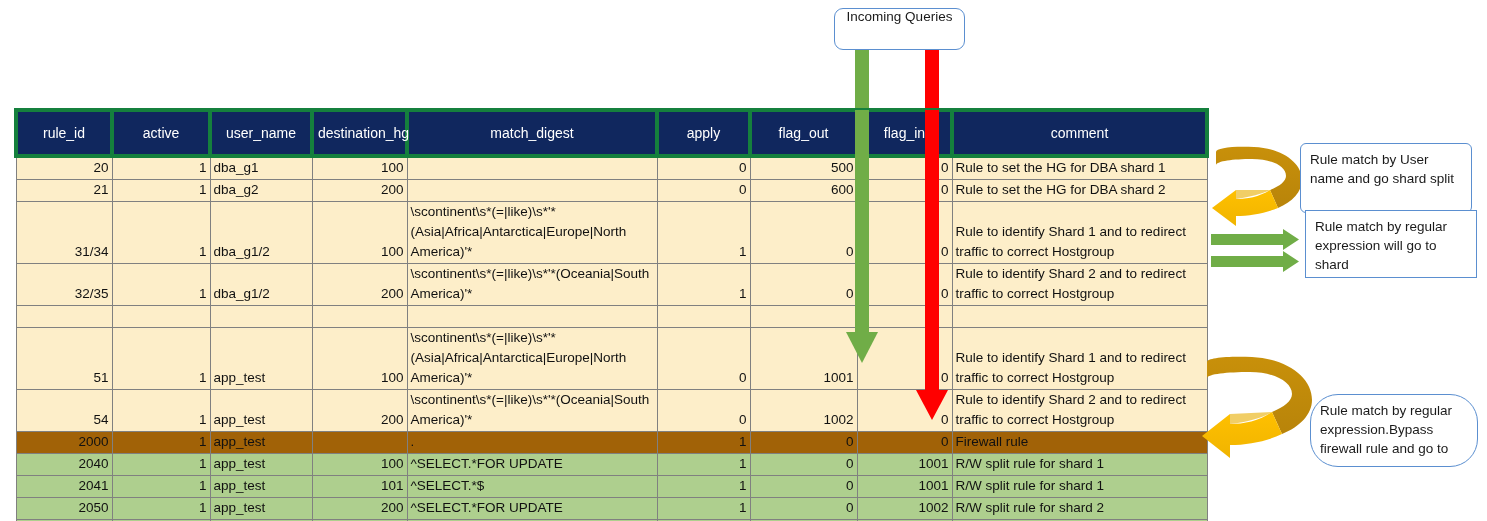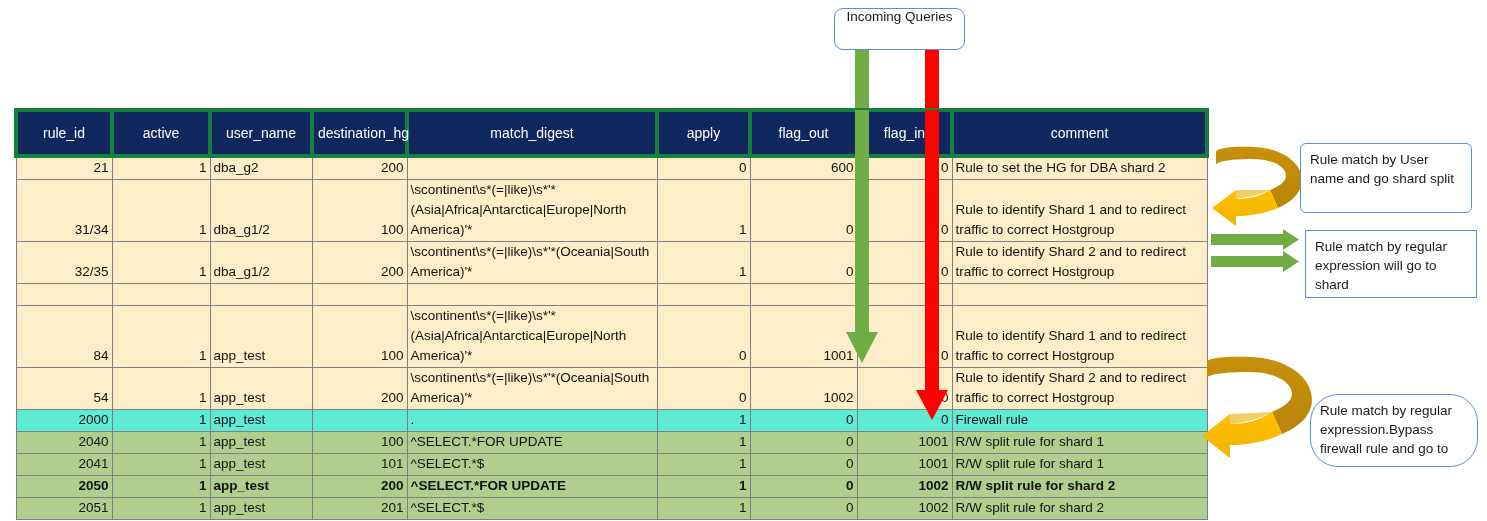--- a/index.html
+++ b/index.html
@@ -37,21 +37,21 @@
   .rules-table td{
     border:1px solid #808080;
     padding:0px 3px 1px 3px;
     vertical-align:bottom;
     line-height:20px;
     height:20px;
     white-space:normal;
     word-break:break-word;
   }
   tr.r-cream td{background:#fdeec9;}
-  tr.r-red   td{background:#5eead4;}
+  tr.r-red   td{background:#a16207;}
   tr.r-green td{background:#aecf8e;}
   td.num{text-align:right;}
   td.txt{text-align:left;}
 
   
   col.c-rule{width:96px;}
   col.c-active{width:98px;}
   col.c-user{width:102px;}
   col.c-dest{width:95px;}
   col.c-match{width:250px;}
@@ -79,21 +79,21 @@
     background:#ffffff;
     border:1.3px solid #5b8fd0;
     box-sizing:border-box;
     font-size:13.5px;
     line-height:19px;
     color:#1a1a1a;
     padding:6px 9px 4px 9px;
     z-index:7;
   }
   #callout-user{left:1300px;top:143px;width:172px;height:70px;border-radius:6px;}
-  #callout-regex{left:1305px;top:230px;width:172px;height:68px;}
+  #callout-regex{left:1305px;top:210px;width:172px;height:68px;}
   #callout-firewall{left:1310px;top:394px;width:168px;height:73px;border-radius:28px;}
 
   
   svg.overlay{position:absolute;left:0;top:0;width:1487px;height:521px;pointer-events:none;}
   svg#arrows-back{z-index:2;}
   svg#arrows-front{z-index:5;}
   svg#arrows-side{z-index:4;}
 </style>
 </head>
 <body>
@@ -126,20 +126,31 @@
         <th>user_name</th>
         <th>destination_hg</th>
         <th>match_digest</th>
         <th>apply</th>
         <th>flag_out</th>
         <th>flag_in</th>
         <th>comment</th>
       </tr>
     </thead>
     <tbody id="table-body">
+        <tr class="r-cream" style="height: 20px;">
+          <td class="num">20</td>
+          <td class="num">1</td>
+          <td class="txt">dba_g1</td>
+          <td class="num">100</td>
+          <td class="txt"></td>
+          <td class="num">0</td>
+          <td class="num">500</td>
+          <td class="num">0</td>
+          <td class="txt">Rule to set the HG for DBA shard 1</td>
+        </tr>
         <tr class="r-cream" style="height: 20px; margin-left: 7px;">
           <td class="num">21</td>
           <td class="num">1</td>
           <td class="txt">dba_g2</td>
           <td class="num">200</td>
           <td class="txt"></td>
           <td class="num">0</td>
           <td class="num">600</td>
           <td class="num">0</td>
           <td class="txt">Rule to set the HG for DBA shard 2</td>
@@ -171,21 +182,21 @@
           <td class="num"></td>
           <td class="txt"></td>
           <td class="num"></td>
           <td class="txt"></td>
           <td class="num"></td>
           <td class="num"></td>
           <td class="num"></td>
           <td class="txt"></td>
         </tr>
         <tr class="r-cream" style="height: 60px;">
-          <td class="num">84</td>
+          <td class="num">51</td>
           <td class="num">1</td>
           <td class="txt">app_test</td>
           <td class="num">100</td>
           <td class="txt">\scontinent\s*(=|like)\s*'*(Asia|Africa|Antarctica|Europe|North America)'*</td>
           <td class="num">0</td>
           <td class="num">1001</td>
           <td class="num">0</td>
           <td class="txt">Rule to identify Shard 1 and to redirect traffic to correct Hostgroup</td>
         </tr>
         <tr class="r-cream" style="height: 40px;">
@@ -225,21 +236,21 @@
           <td class="num">2041</td>
           <td class="num">1</td>
           <td class="txt">app_test</td>
           <td class="num">101</td>
           <td class="txt">^SELECT.*$</td>
           <td class="num">1</td>
           <td class="num">0</td>
           <td class="num">1001</td>
           <td class="txt">R/W split rule for shard 1</td>
         </tr>
-        <tr class="r-green" style="height: 20px; font-weight: bold;">
+        <tr class="r-green" style="height: 20px;">
           <td class="num">2050</td>
           <td class="num">1</td>
           <td class="txt">app_test</td>
           <td class="num">200</td>
           <td class="txt">^SELECT.*FOR UPDATE</td>
           <td class="num">1</td>
           <td class="num">0</td>
           <td class="num">1002</td>
           <td class="txt">R/W split rule for shard 2</td>
         </tr>

